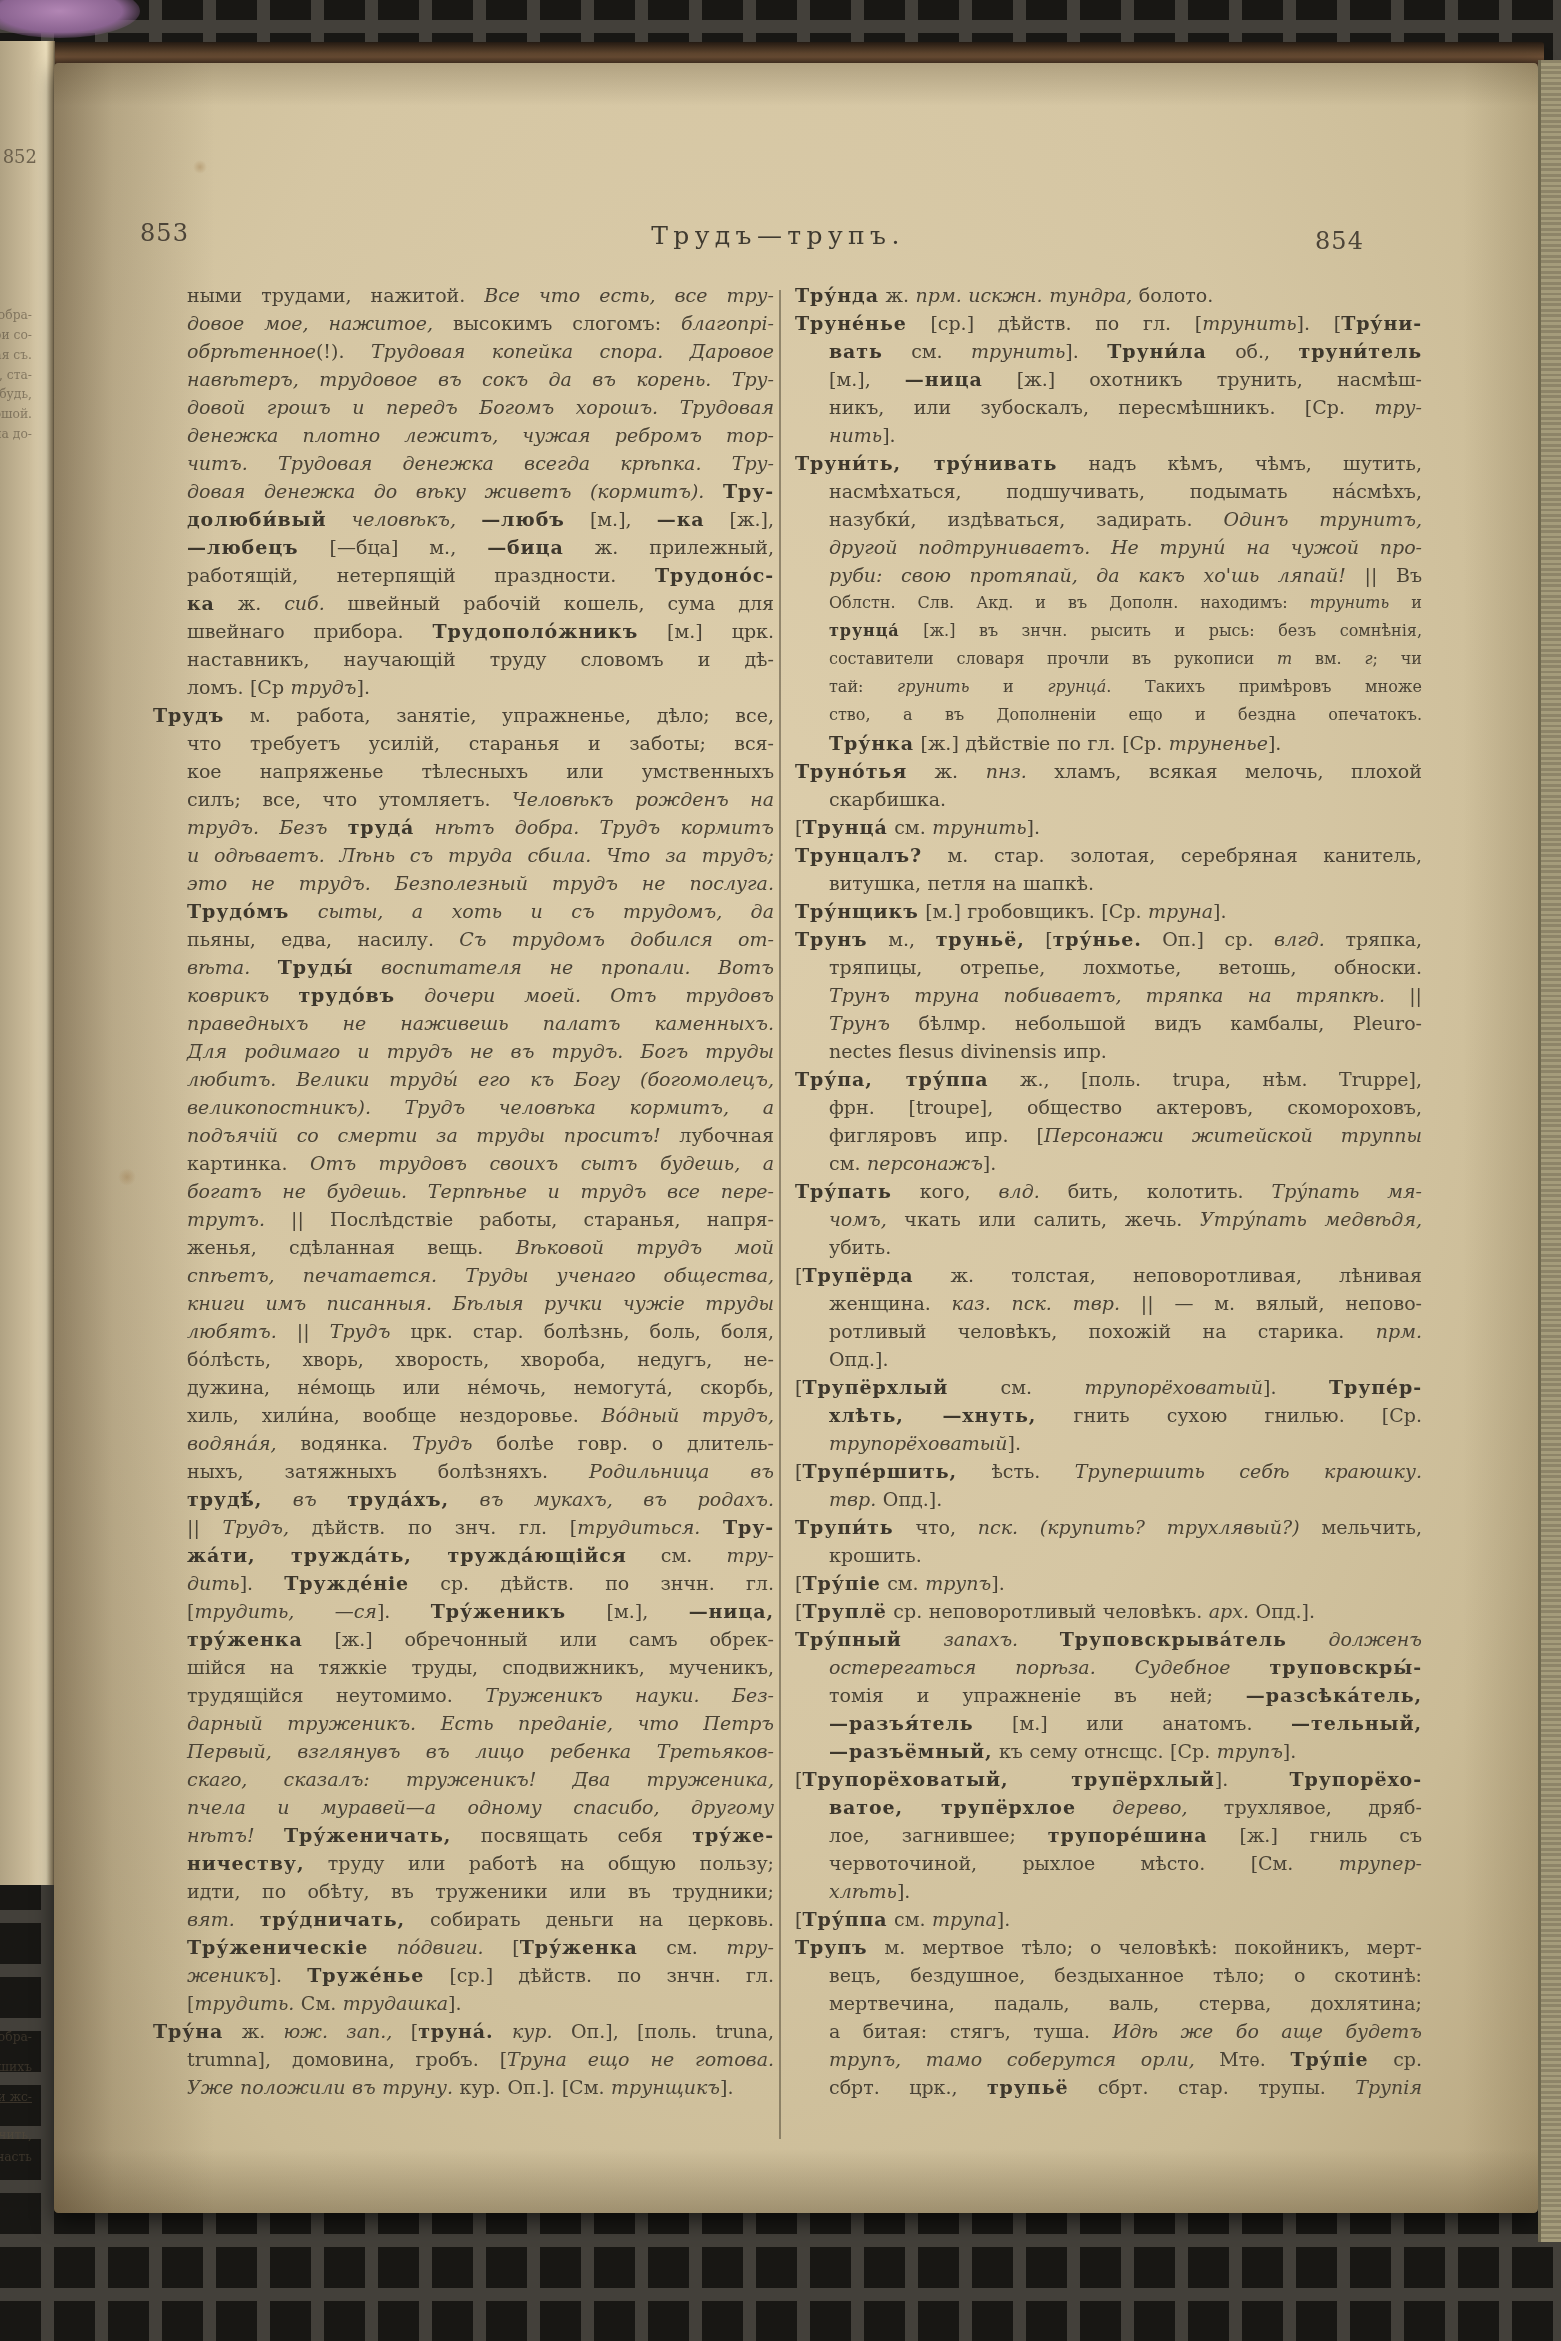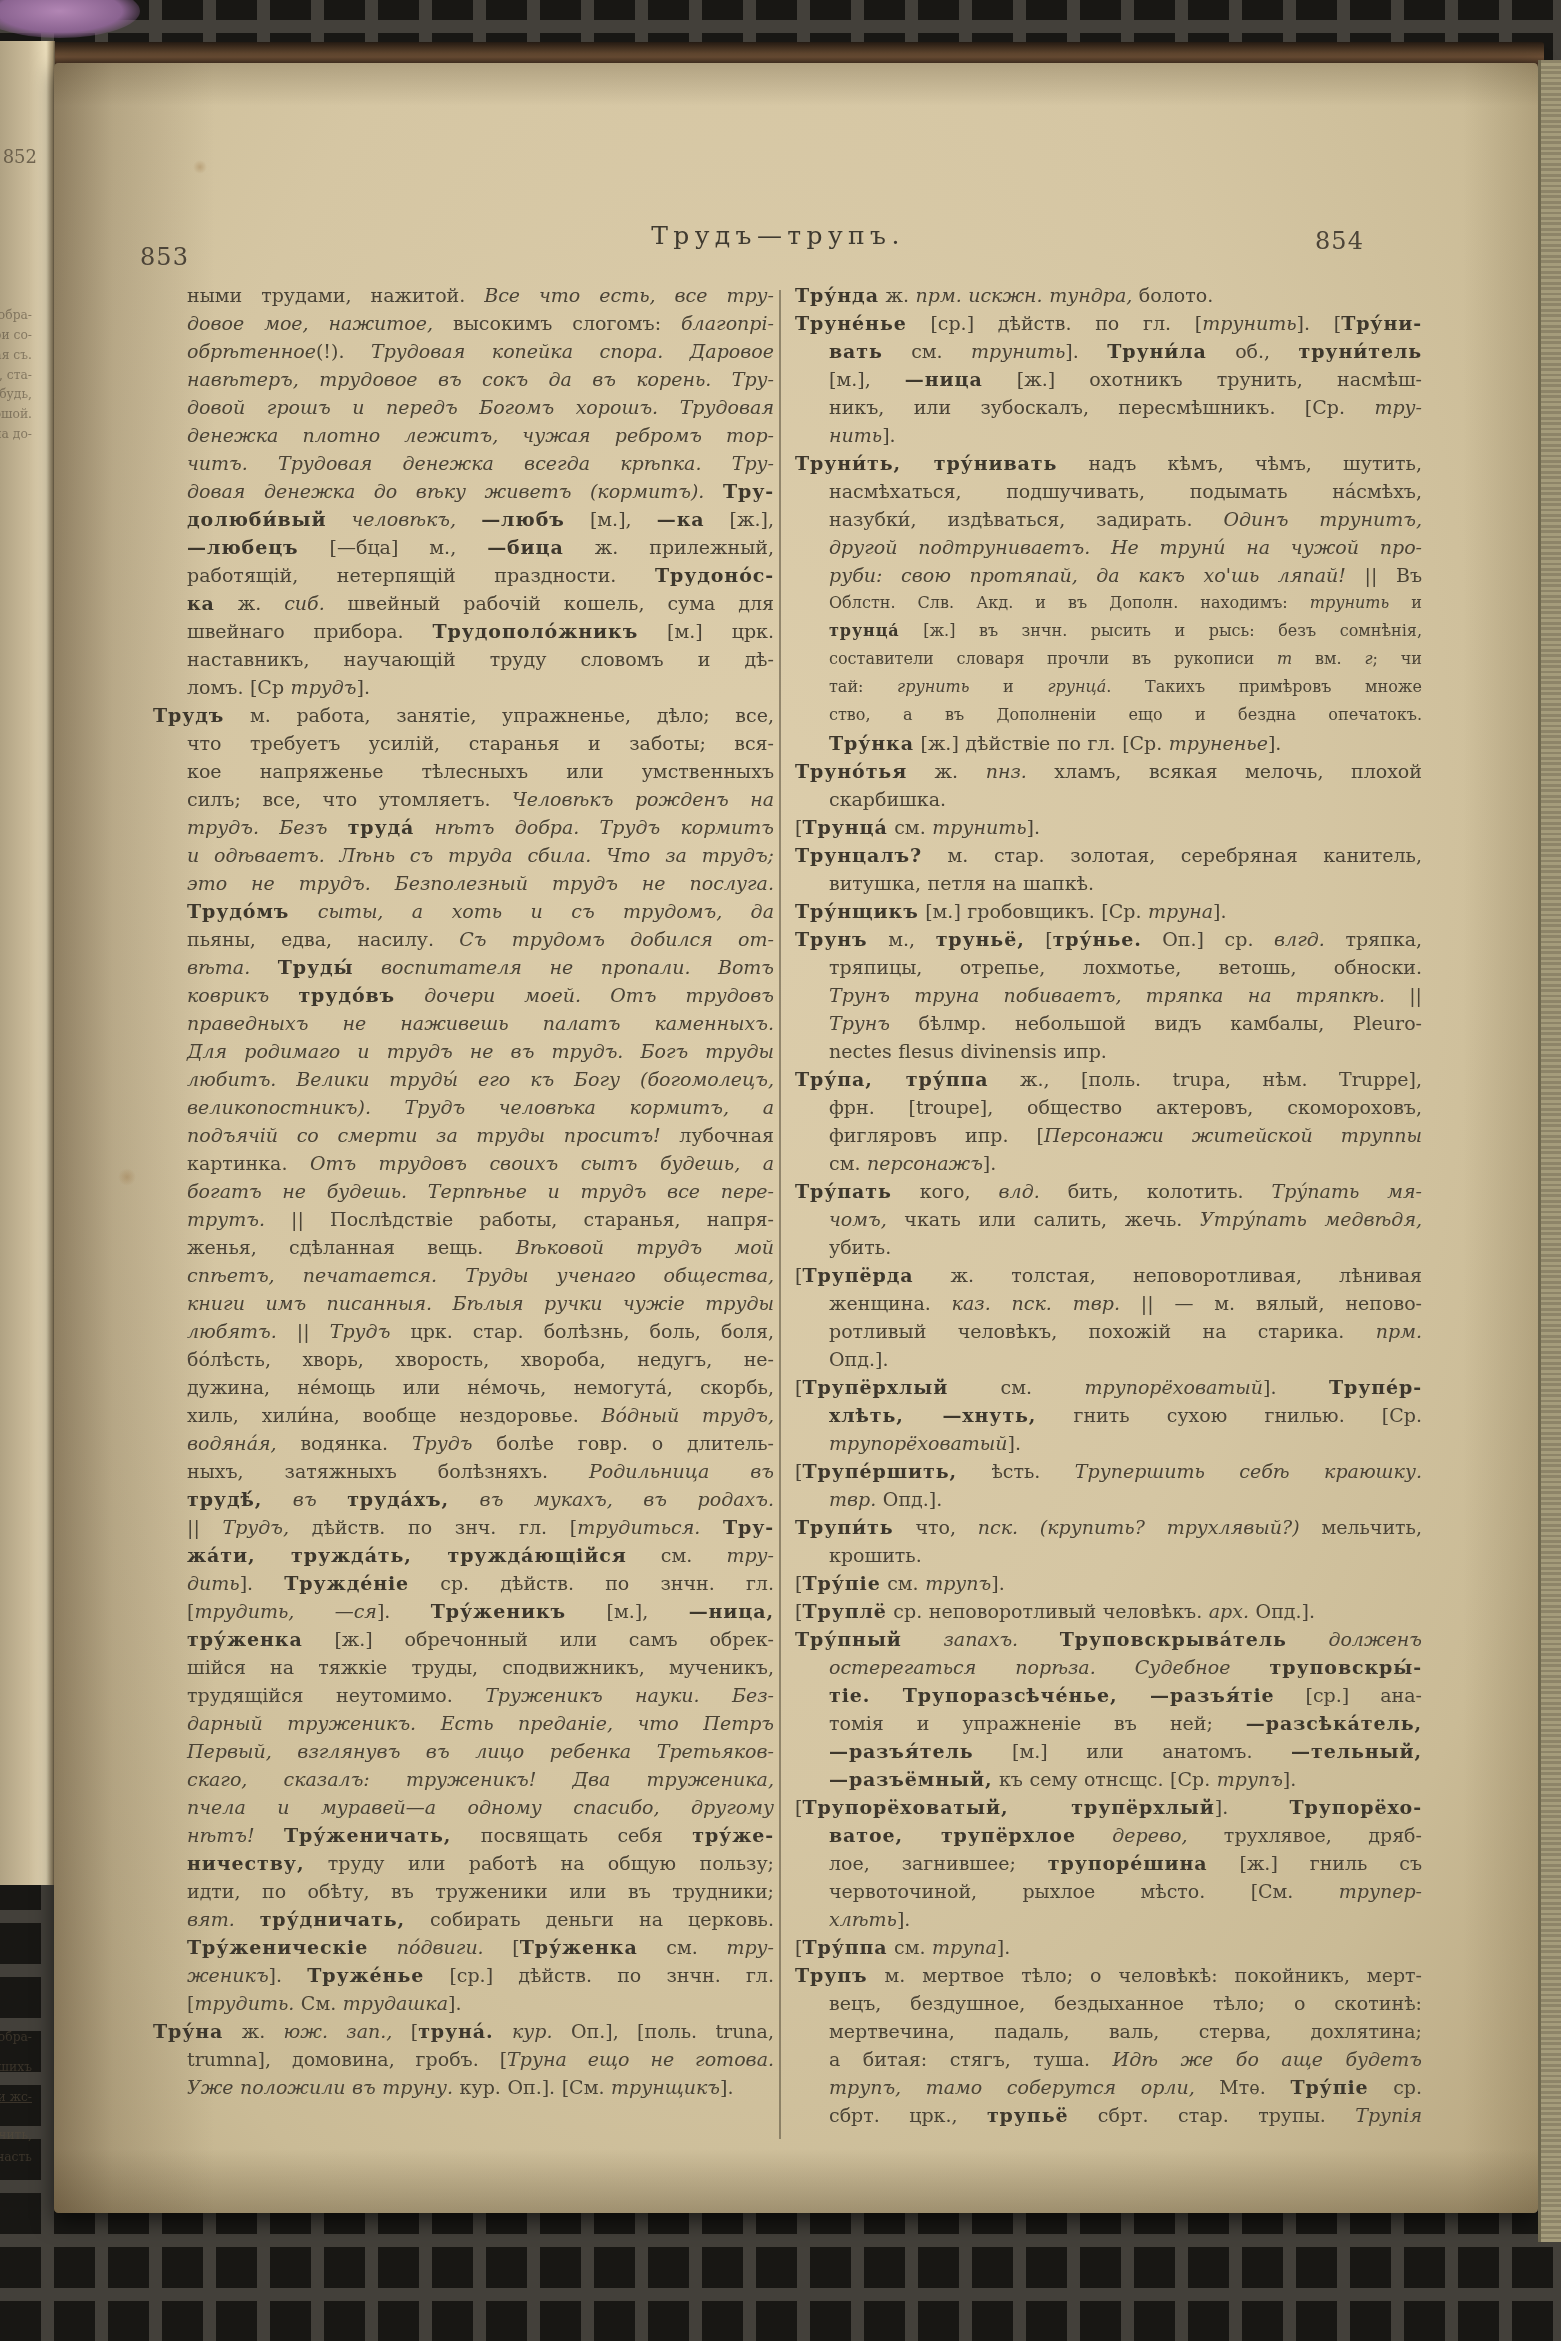--- a/index.html
+++ b/index.html
@@ -68,21 +68,21 @@
       <div class="frag" style="top: 2050px; text-decoration: underline;">и жс-</div>
       <div class="frag" style="top: 2080px; margin-top: 8px;">чить,</div>
       <div class="frag" style="top: 2110px;">часть</div>
     </div>
   <div class="page">
     <div class="stain" style="left:139px;top:97px;width:14px;height:14px;"></div>
     <div class="stain" style="left:64px;top:1105px;width:18px;height:18px;"></div>
   </div>
   <div class="fore-edge"></div>
 
-  <div class="pagenum" style="left:140px;top:219px;margin-top:24px;">853</div>
+  <div class="pagenum" style="left:140px;top:219px;">853</div>
   <div class="running-title" style="top:221px;">Трудъ—трупъ.</div>
   <div class="pagenum" style="left:1315px;top:227px;">854</div>
 
   <div class="divider"></div>
 
   <div class="col col-left">
       <div>
         <div class="line">ными трудами, нажитой. <i>Все что есть, все тру-</i></div>
         <div class="line"><i>довое мое, нажитое,</i> высокимъ слогомъ: <i>благопрі-</i></div>
         <div class="line"><i>обрѣтенное</i>(!). <i>Трудовая копейка спора. Даровое</i></div>
@@ -231,21 +231,20 @@
       </div>
       <div>
         <div class="line first end">[<b>Тру́піе</b> см. <i>трупъ</i>].</div>
       </div>
       <div>
         <div class="line first end">[<b>Труплё</b> ср. неповоротливый человѣкъ. <i>арх.</i> Опд.].</div>
       </div>
       <div>
         <div class="line first"><b>Тру́пный</b> <i>запахъ.</i> <b>Труповскрыва́тель</b> <i>долженъ</i></div>
         <div class="line"><i>остерегаться порѣза. Судебное</i> <b>труповскры́-</b></div>
-        <div class="line"><b>тіе. Трупоразсѣче́нье, —разъя́тіе</b> [ср.] ана-</div>
         <div class="line">томія и упражненіе въ ней; <b>—разсѣка́тель,</b></div>
         <div class="line"><b>—разъя́тель</b> [м.] или анатомъ. <b>—тельный,</b></div>
         <div class="line end"><b>—разъёмный,</b> къ сему отнсщс. [Ср. <i>трупъ</i>].</div>
       </div>
       <div>
         <div class="line first">[<b>Трупорёховатый, трупёрхлый</b>]. <b>Трупорёхо-</b></div>
         <div class="line"><b>ватое, трупёрхлое</b> <i>дерево,</i> трухлявое, дряб-</div>
         <div class="line">лое, загнившее; <b>трупоре́шина</b> [ж.] гниль съ</div>
         <div class="line">червоточиной, рыхлое мѣсто. [См. <i>трупер-</i></div>
         <div class="line end"><i>хлѣть</i>].</div>

